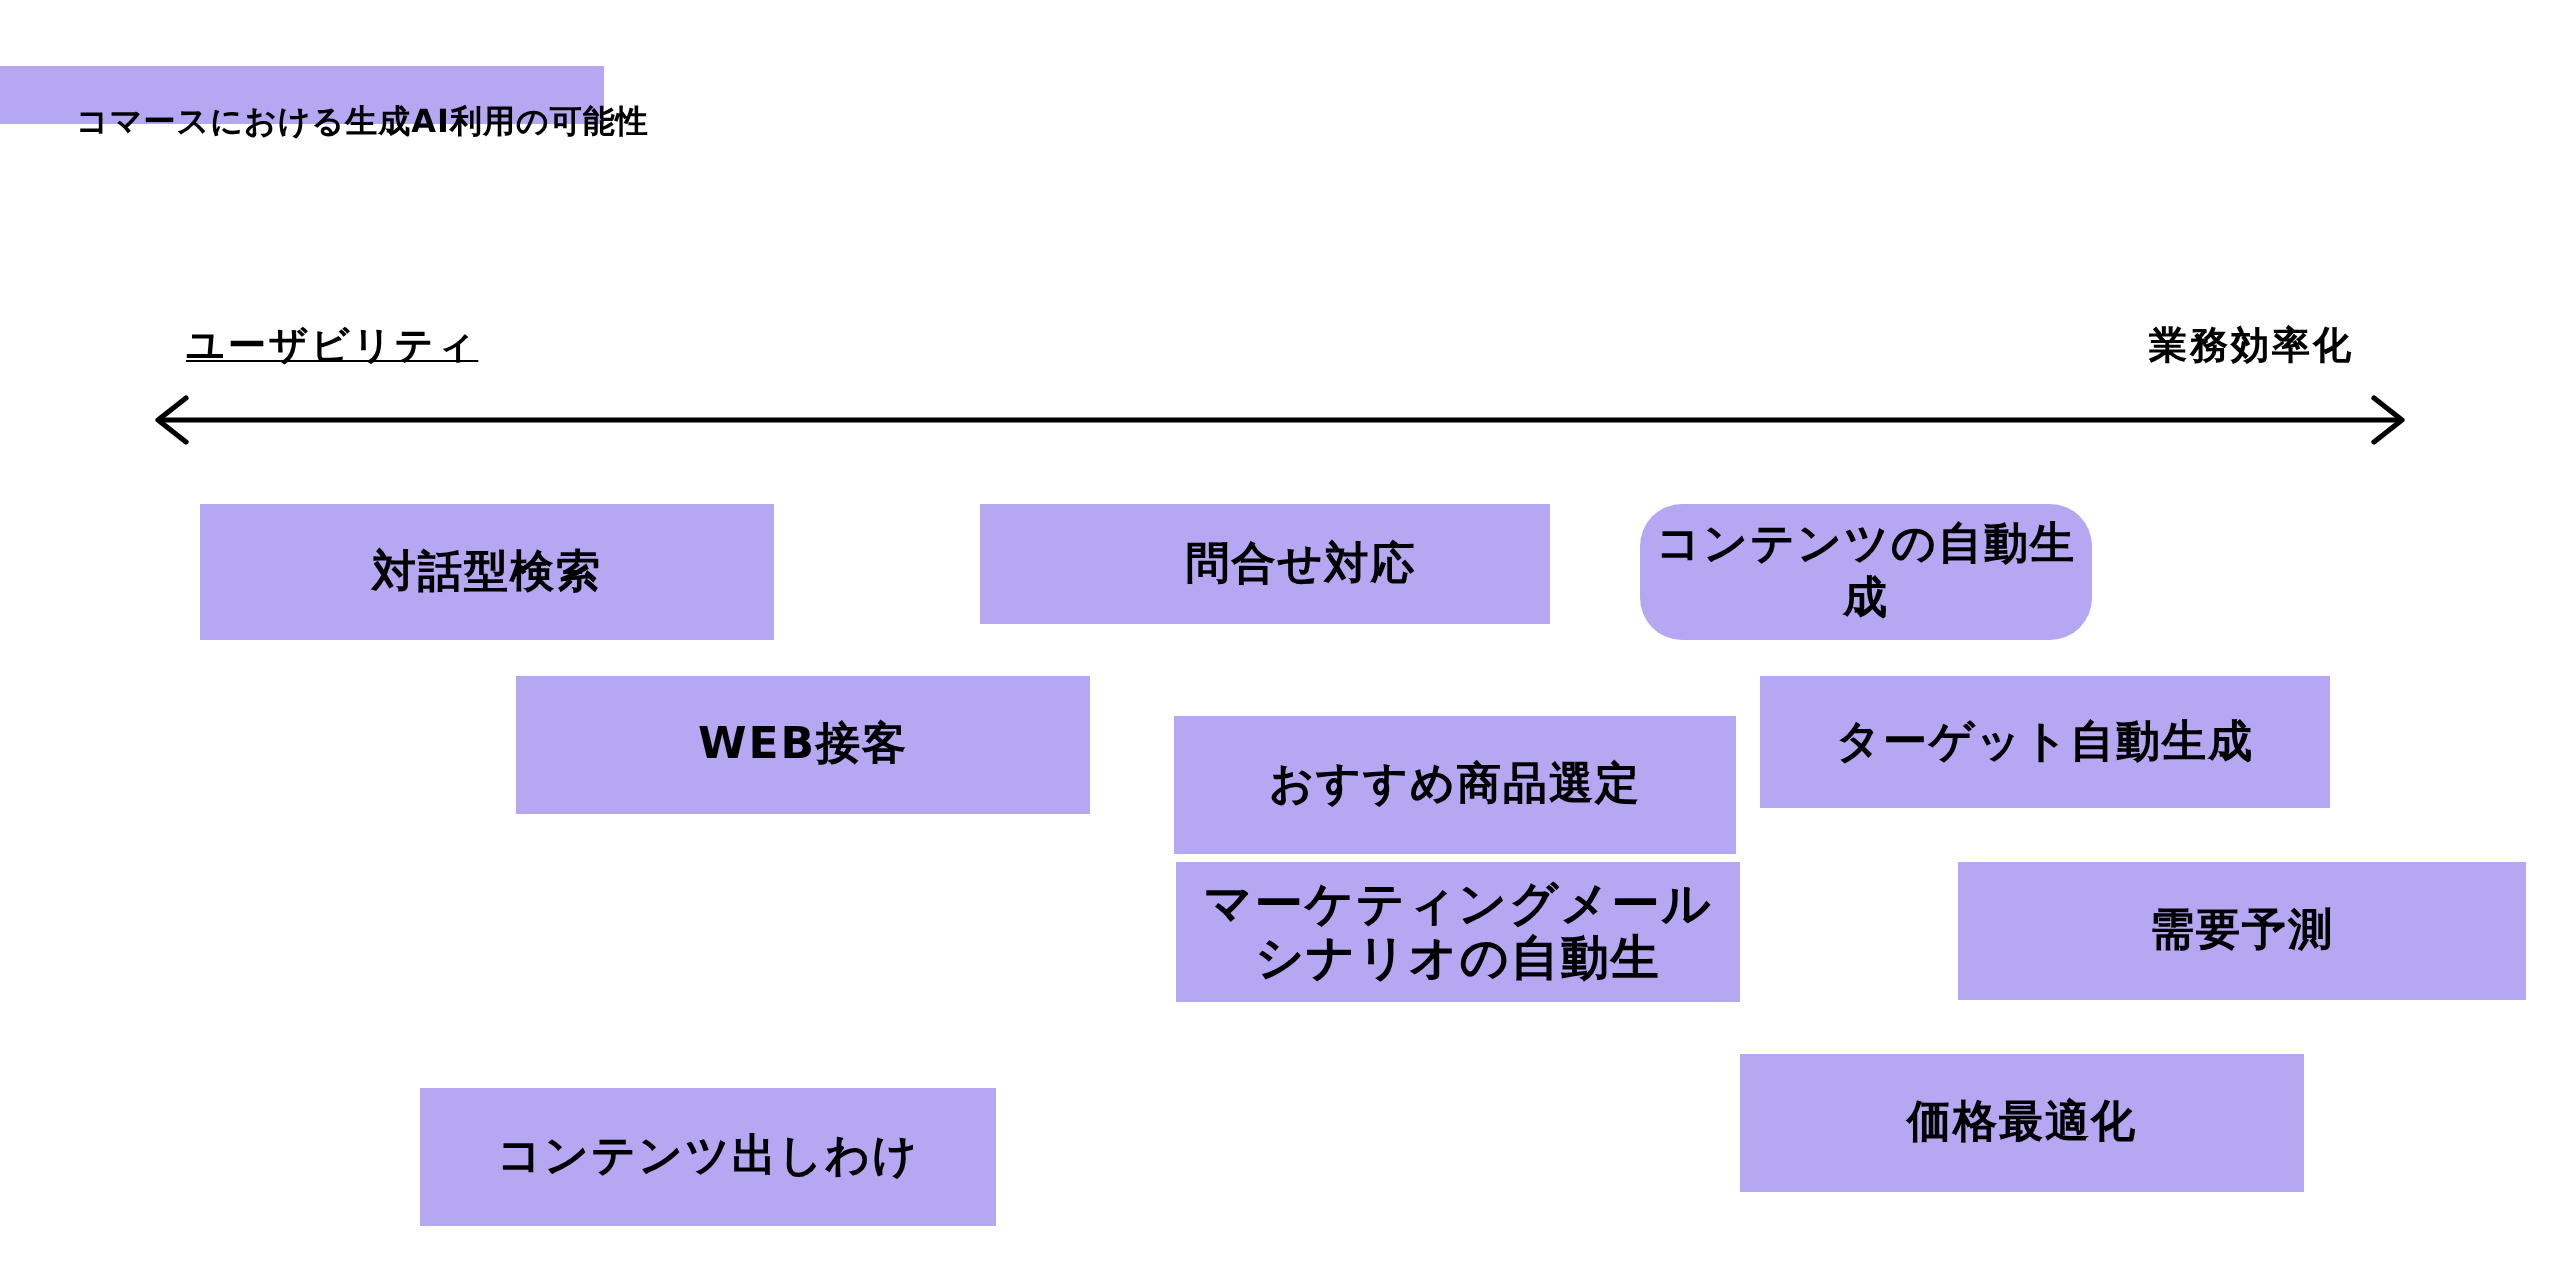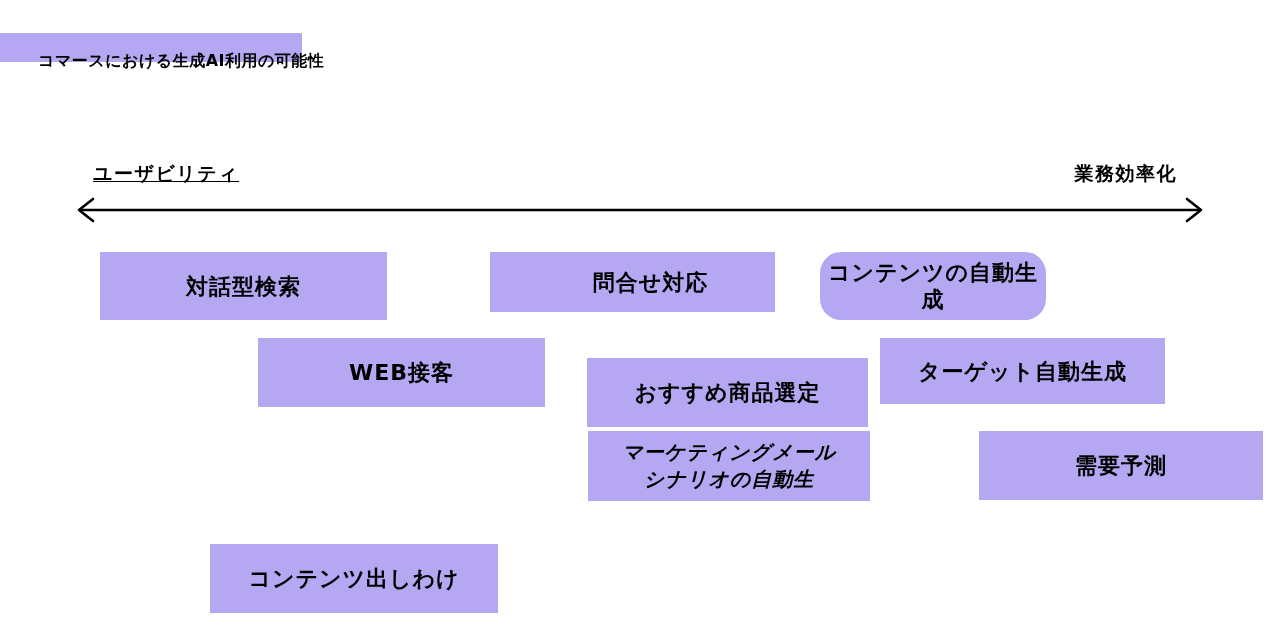--- a/index.html
+++ b/index.html
@@ -53,21 +53,21 @@
     display: flex;
     align-items: center;
     justify-content: center;
     text-align: center;
     font-size: 22px;
     font-weight: 700;
     letter-spacing: 1px;
     line-height: 27px;
     white-space: pre-line;
   }
-  .usecase-box.small { font-size: 20px; font-style: italic; }
+  .usecase-box.small { font-size: 24px; }
 </style>
 </head>
 <body style="background: rgb(255, 255, 255);">
 
 <div class="stage">
 
   <div class="title-highlight"></div>
   <h1 class="page-title">コマースにおける生成AI利用の可能性</h1>
 
   <div class="axis-label left">ユーザビリティ</div>
@@ -85,14 +85,15 @@
 
   <div class="usecase-box" style="left:258px; top:338px; width:287px; height:69px;">WEB接客</div>
   <div class="usecase-box" style="left:587px; top:338px; width:281px; height:69px;margin-top:20px;">おすすめ商品選定</div>
   <div class="usecase-box" style="left:880px; top:338px; width:285px; height:66px;">ターゲット自動生成</div>
 
   <div class="usecase-box small" style="left:588px; top:431px; width:282px; height:70px;">マーケティングメール
 シナリオの自動生</div>
   <div class="usecase-box" style="left:953px; top:431px; width:284px; height:69px;margin-left:26px;">需要予測</div>
 
   <div class="usecase-box" style="left:210px; top:544px; width:288px; height:69px;">コンテンツ出しわけ</div>
+  <div class="usecase-box" style="left:870px; top:527px; width:282px; height:69px;">価格最適化</div>
 
 </div>
 
 </body></html>

